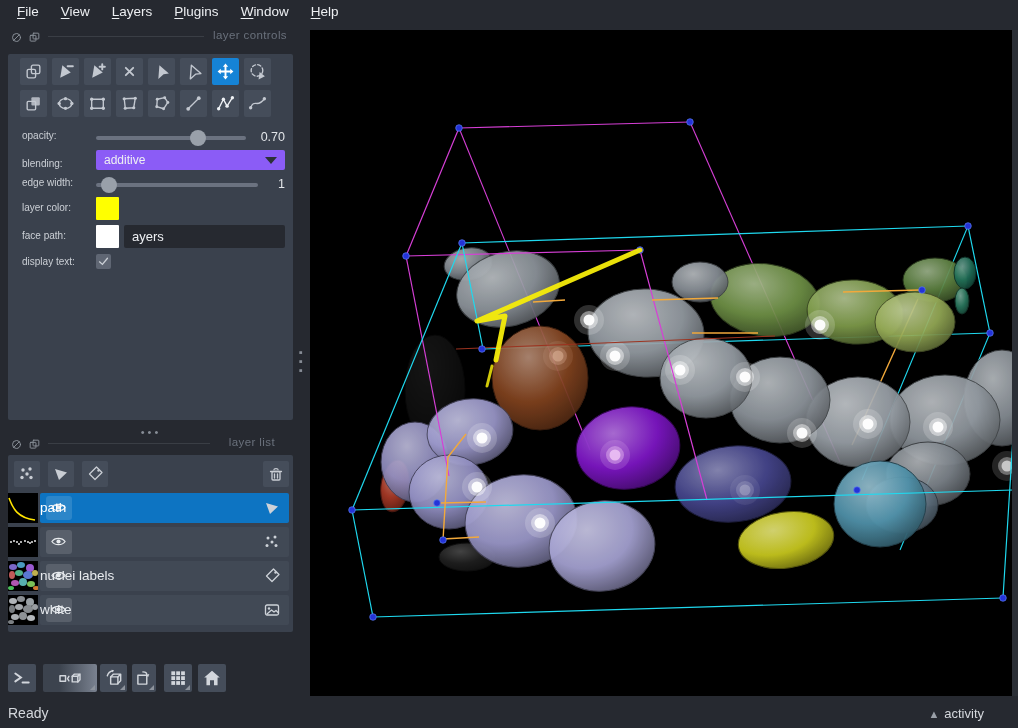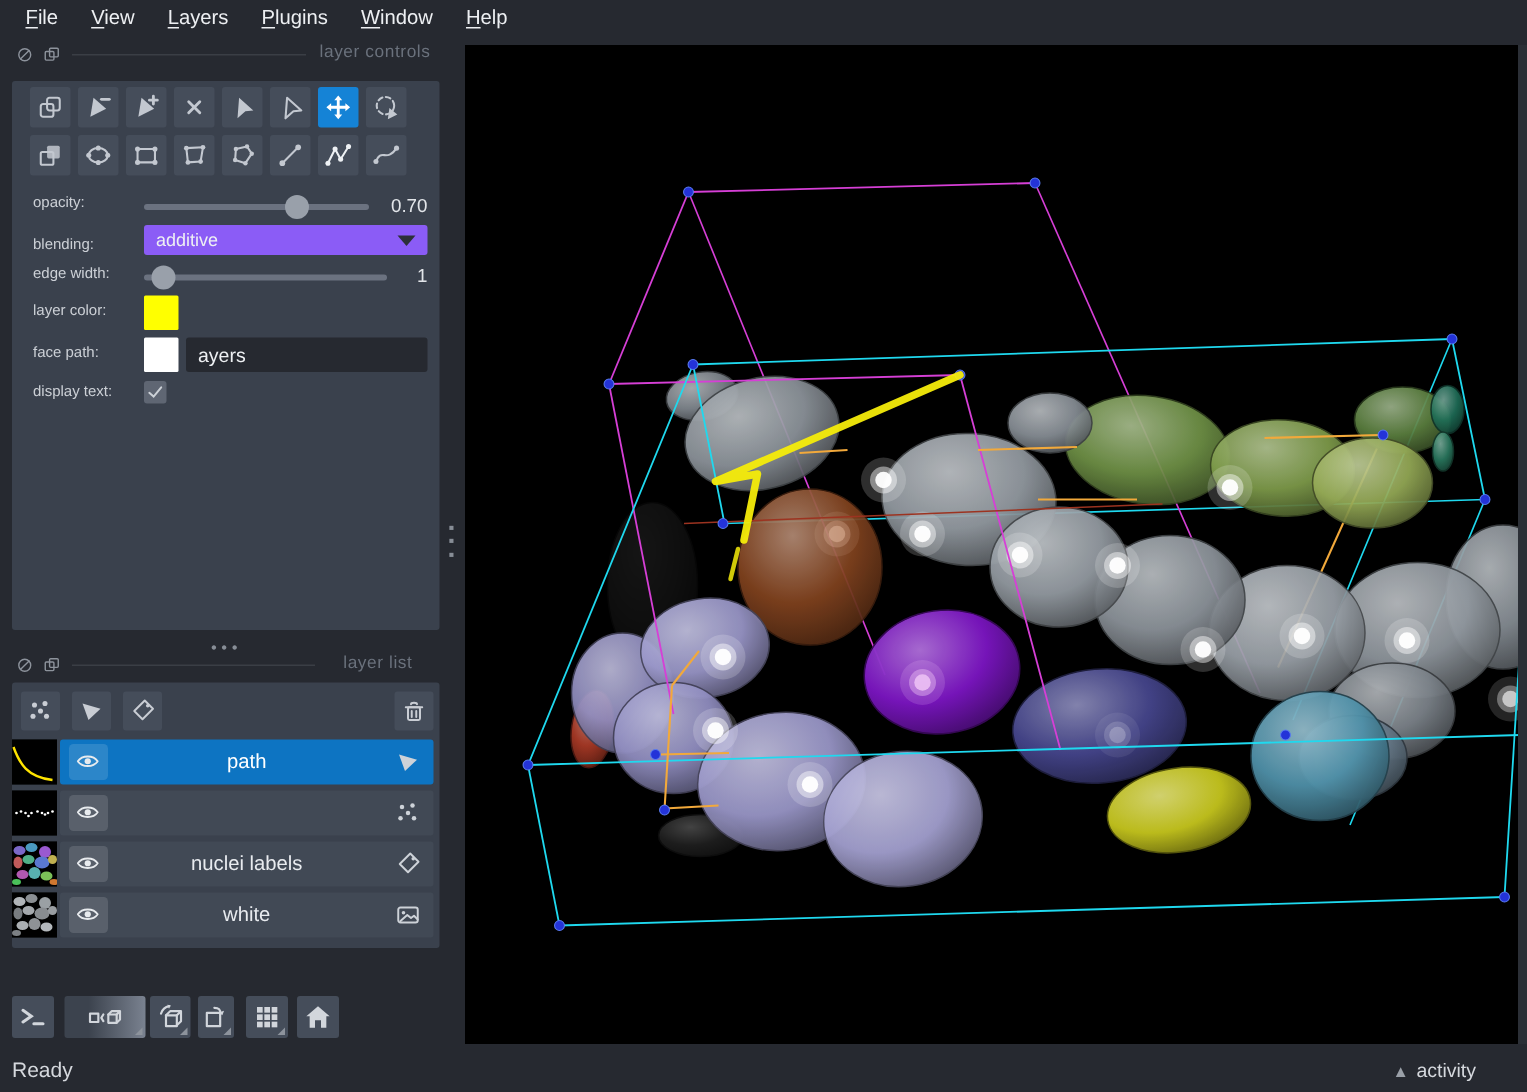--- a/index.html
+++ b/index.html
@@ -41,21 +41,21 @@
   .dots-v{position:absolute;left:299px;top:348px;color:#878d96;font-size:11px;line-height:9px;text-align:center;}
   .small-btn{position:absolute;width:26px;height:26px;background:#454d5a;border-radius:2px;color:#c9cdd4;}
   .small-btn svg{width:18px;height:18px;margin:4px;}
   
   .thumb{position:absolute;left:8px;width:30px;height:30px;background:#000;}
   .thumb svg{width:30px;height:30px;display:block;}
   .lrow{position:absolute;left:40px;width:249px;height:30px;background:#414955;border-radius:2px;}
   .lrow.sel{background:#0d74c2;}
   .eye-btn{position:absolute;left:6px;top:3px;width:26px;height:24px;background:rgba(255,255,255,0.13);border-radius:3px;color:#e8ebee;}
   .eye-btn svg{width:17px;height:17px;margin:3px 4px;}
-  .lname{position:absolute;left:0;top:7px;width:100%;text-align:center;font-size:13.5px;color:#e8ebef;}
+  .lname{position:absolute;left:0;top:7px;width:100%;font-size:13.5px;color:#e8ebef;}
   .lrow.sel .lname{color:#ffffff;}
   .ltype{position:absolute;right:8px;top:6px;width:18px;height:18px;color:#cdd2d8;}
   .ltype svg{width:18px;height:18px;}
   
   .vbtn{position:absolute;top:664px;height:28px;background:#454d5a;border-radius:2px;color:#d2d6dc;}
   .vbtn svg{width:20px;height:20px;margin:4px auto;display:block;}
   .vbtn.grad{background:linear-gradient(90deg,#3c434e 30%,#7a8290);}
   .vbtn.grad svg{width:100%;height:20px;margin:4px 0;}
   .corner::after{content:"";position:absolute;right:2px;bottom:2px;border-left:5px solid transparent;border-bottom:5px solid #8d939c;}
   

